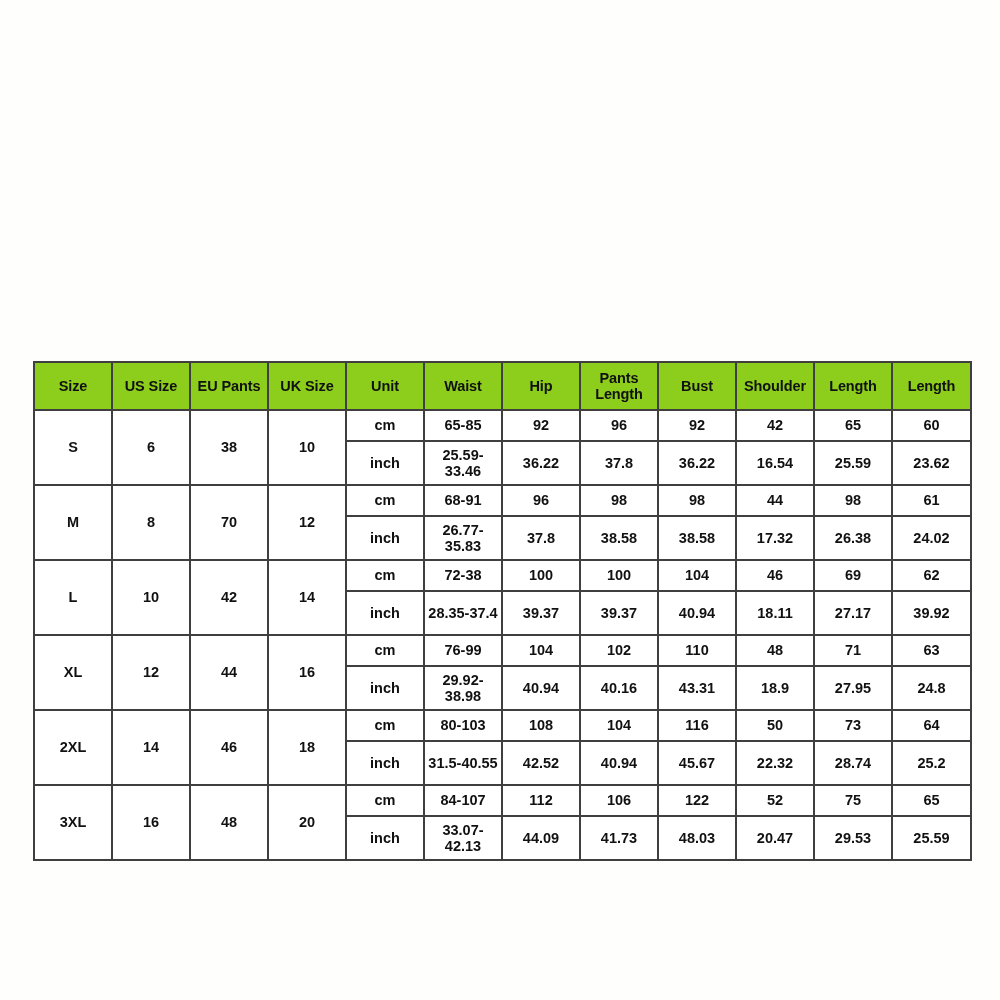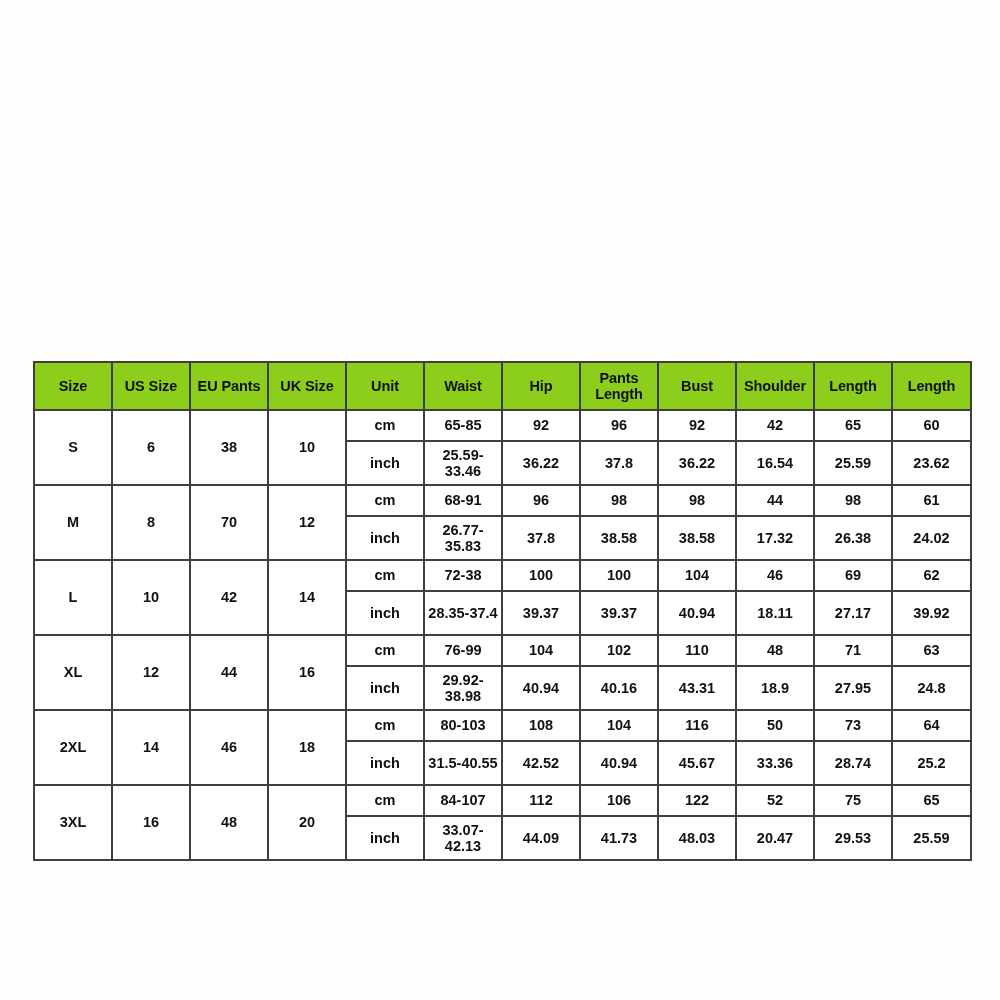--- a/index.html
+++ b/index.html
@@ -238,21 +238,21 @@
           <td>50</td>
           <td>73</td>
           <td>64</td>
         </tr>
         <tr class="row-inch">
           <td class="unit-cell">inch</td>
           <td>31.5-40.55</td>
           <td>42.52</td>
           <td>40.94</td>
           <td>45.67</td>
-          <td>33.36</td>
+          <td>22.32</td>
           <td>28.74</td>
           <td>25.2</td>
         </tr>
 
         <tr class="row-cm">
           <td class="size-label" rowspan="2">3XL</td>
           <td rowspan="2">16</td>
           <td rowspan="2">48</td>
           <td rowspan="2">20</td>
           <td class="unit-cell">cm</td>

